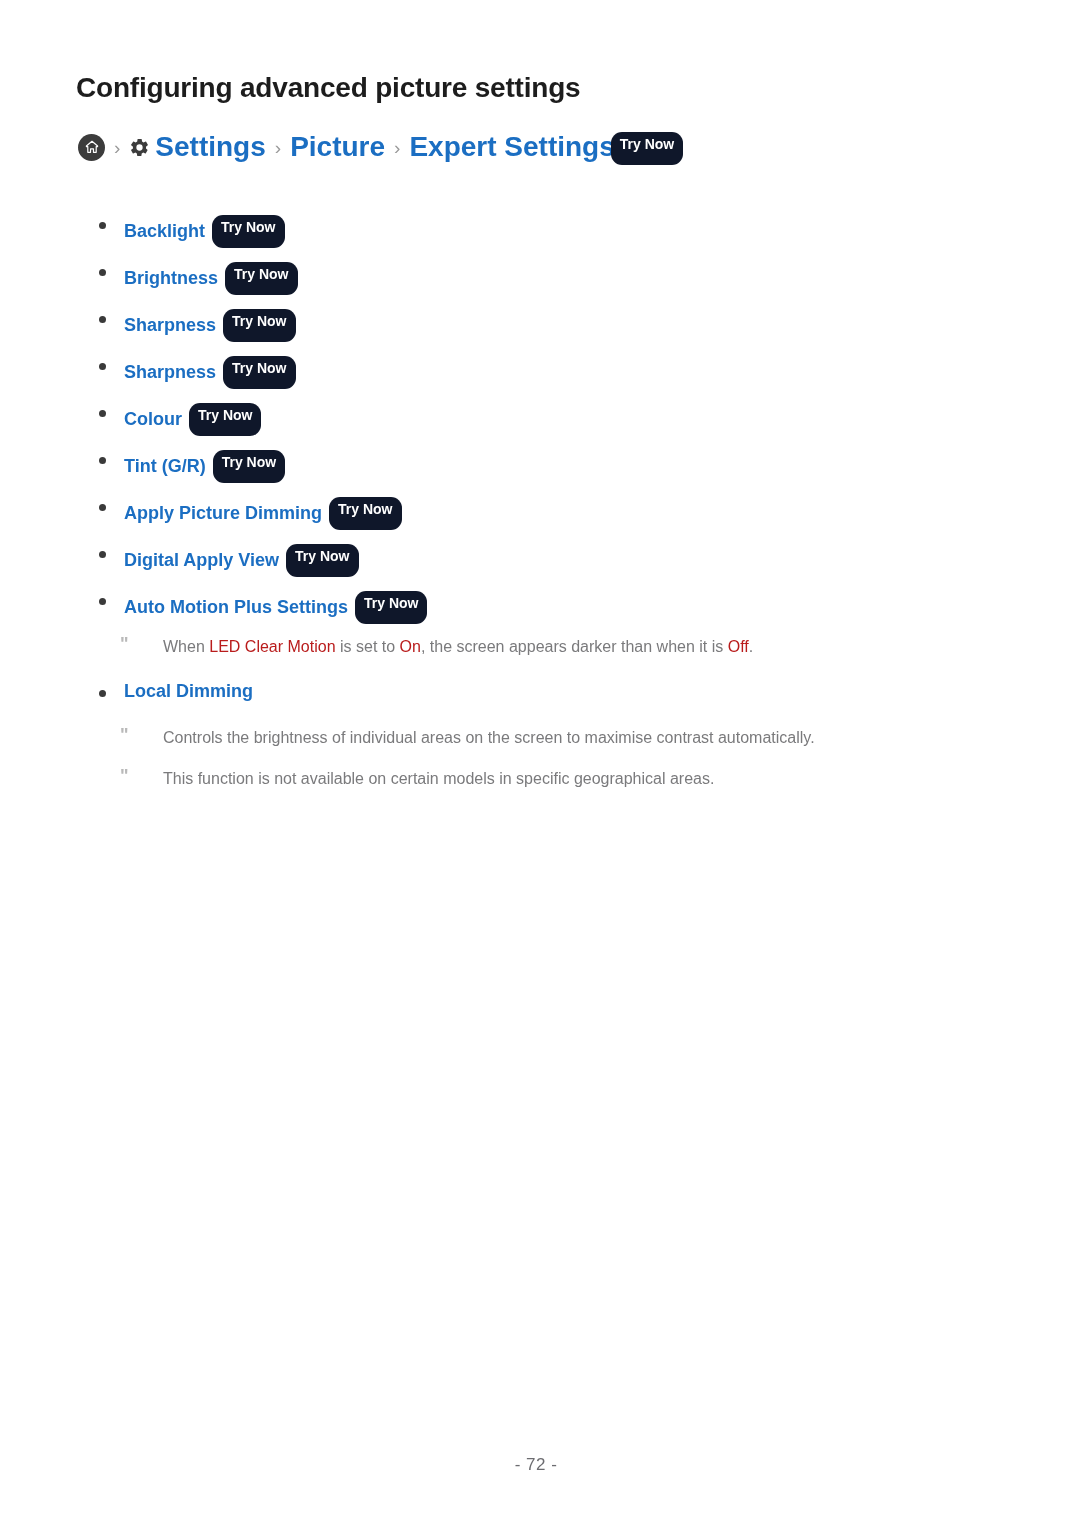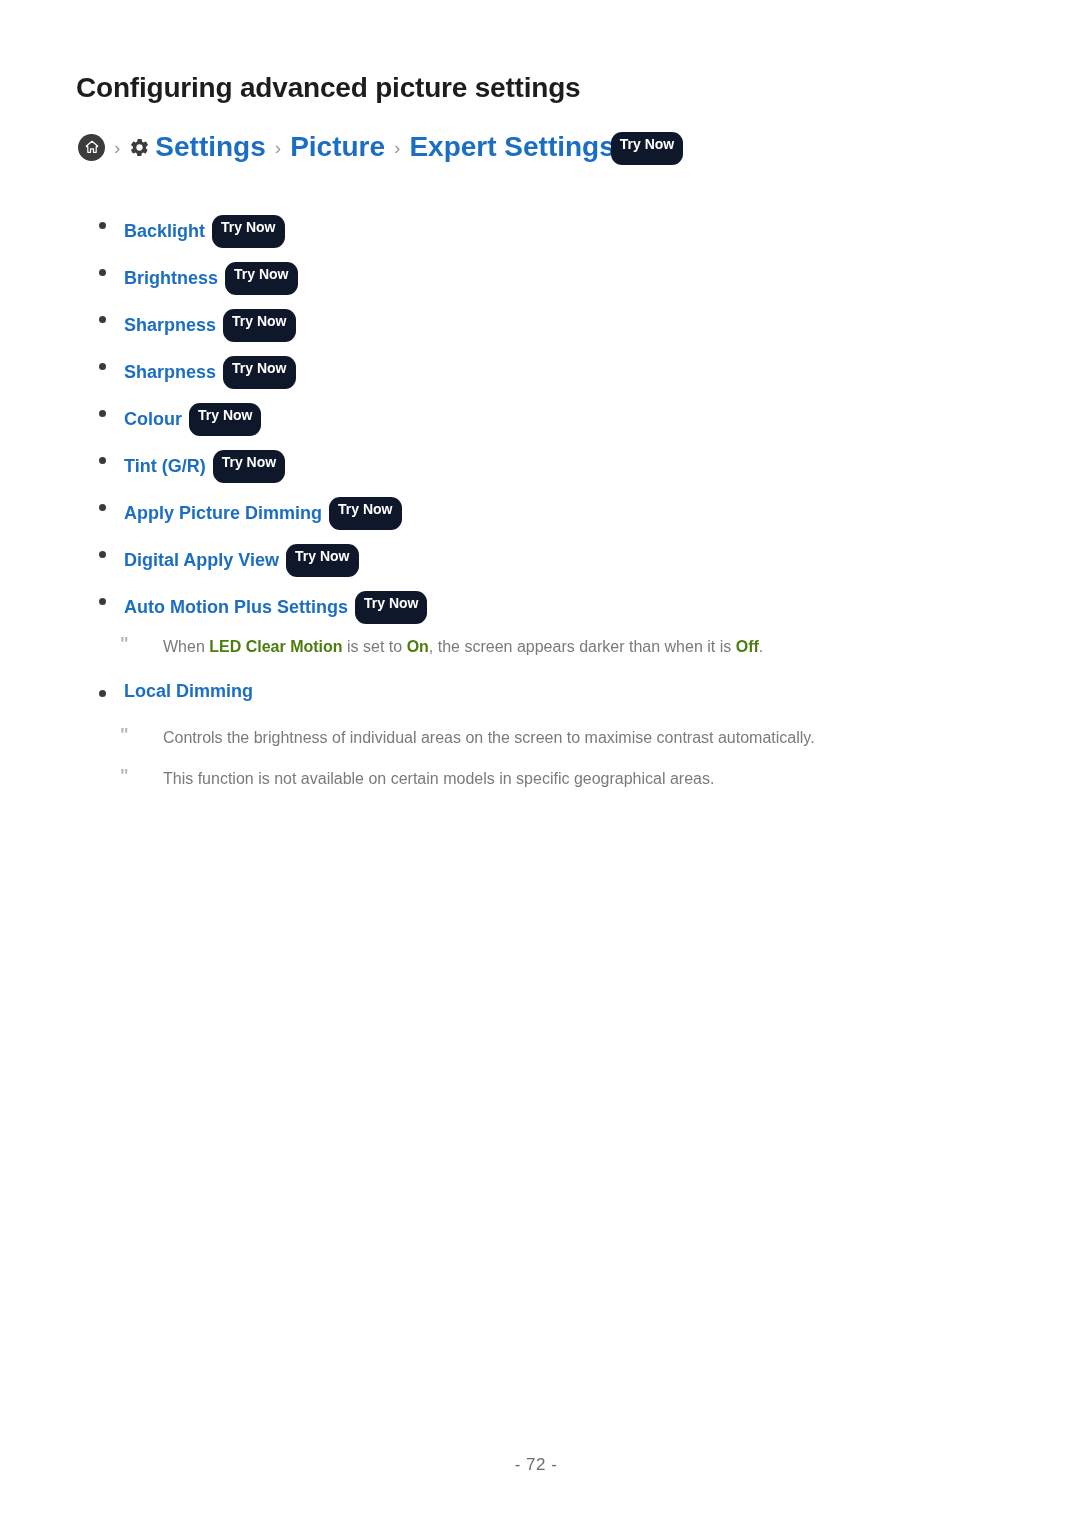--- a/index.html
+++ b/index.html
@@ -167,22 +167,22 @@
     line-height: 1;
     font-family: "Liberation Sans", sans-serif;
   }
   .note-text {
     font-size: 16px;
     color: #7a7a7c;
     line-height: 1.3;
     white-space: nowrap;
   }
   .note-text b {
-    color: #4d7c0f;
-    font-weight: 700;
+    color: #b91c1c;
+    font-weight: 400;
     text-align: center;
   }
 
   
   .page-number {
     position: absolute;
     left: 0;
     right: 8px;
     top: 1455px;
     text-align: center;

